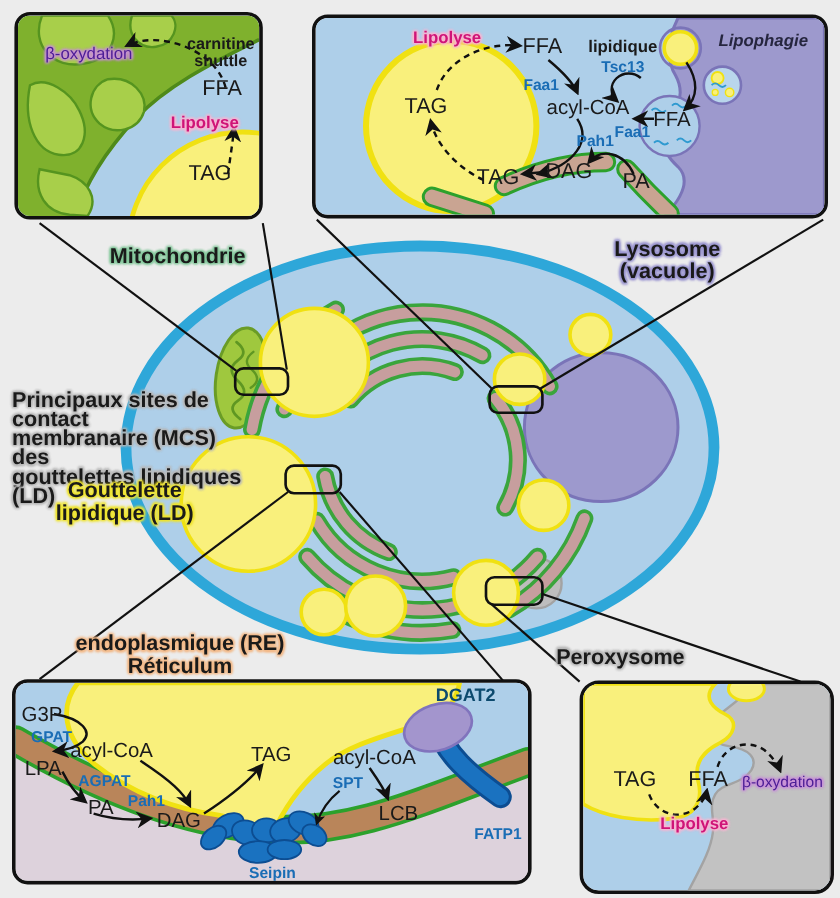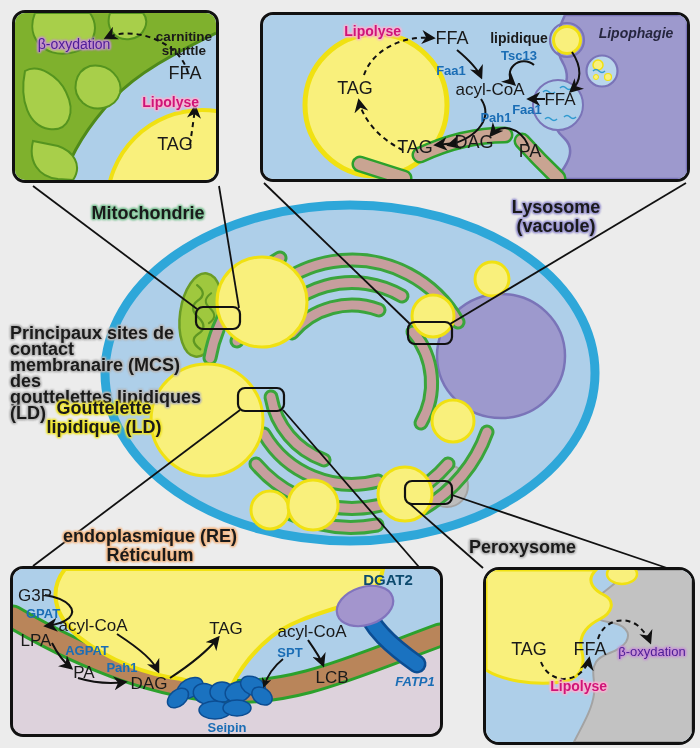--- a/index.html
+++ b/index.html
@@ -14,21 +14,21 @@
   .med{font-size:18px;font-weight:bold;}
   .enz{font-size:13px;font-weight:bold;color:#1a6db5;}
   .mag{font-size:14px;font-weight:bold;color:#cf1478;
        text-shadow:0 0 3px #f8b6d2,0 0 3px #f8b6d2,1px 1px 2px #f8b6d2,-1px -1px 2px #f8b6d2,1px -1px 2px #f8b6d2,-1px 1px 2px #f8b6d2;text-align:right;}
   .pur{font-size:14px;font-weight:normal;color:#4c1d95;
        text-shadow:0 0 3px #c98fd9,0 0 3px #c98fd9,1px 1px 2px #c98fd9,-1px -1px 2px #c98fd9,1px -1px 2px #c98fd9,-1px 1px 2px #c98fd9;}
   .pur.small{font-size:13px;}
   .dgat{font-size:15px;font-weight:bold;color:#0c4a6e;}
   .halo-green{text-shadow:0 0 3px #82c79a,0 0 3px #82c79a,1px 1px 2px #82c79a,-1px -1px 2px #82c79a,1px -1px 2px #82c79a,-1px 1px 2px #82c79a;}
   .halo-purple{text-shadow:0 0 3px #9a95d0,0 0 3px #9a95d0,1px 1px 2px #9a95d0,-1px -1px 2px #9a95d0,1px -1px 2px #9a95d0,-1px 1px 2px #9a95d0;}
-  .halo-gray{text-shadow:0 0 3px #b8b8b8,0 0 3px #b8b8b8,1px 1px 2px #b8b8b8,-1px -1px 2px #b8b8b8,1px -1px 2px #b8b8b8,-1px 1px 2px #b8b8b8;text-align:right;}
+  .halo-gray{text-shadow:0 0 3px #b8b8b8,0 0 3px #b8b8b8,1px 1px 2px #b8b8b8,-1px -1px 2px #b8b8b8,1px -1px 2px #b8b8b8,-1px 1px 2px #b8b8b8;}
   .halo-yellow{text-shadow:0 0 3px #efe42e,0 0 3px #efe42e,1px 1px 2px #efe42e,-1px -1px 2px #efe42e,1px -1px 2px #efe42e,-1px 1px 2px #efe42e;}
   .halo-orange{text-shadow:0 0 3px #f3b988,0 0 3px #f3b988,1px 1px 2px #f3b988,-1px -1px 2px #f3b988,1px -1px 2px #f3b988,-1px 1px 2px #f3b988;}
   .leftal{text-align:left;white-space:normal;}
 </style>
 </head>
 <body>
 
 <div id="stage">
 
   <svg id="mainsvg" width="700" height="748" viewBox="0 0 700 748">
@@ -280,21 +280,21 @@
     <span class="lbl big2" style="left:39px;top:48px;width:82px;">acyl-CoA</span>
     <span class="lbl enz" style="left:44px;top:75px;width:60px;">AGPAT</span>
     <span class="lbl big2" style="left:47px;top:95px;width:48px;">PA</span>
     <span class="lbl enz" style="left:79px;top:92px;width:60px;">Pah1</span>
     <span class="lbl big2" style="left:106px;top:106px;width:60px;">DAG</span>
     <span class="lbl big2" style="left:183px;top:51px;width:60px;">TAG</span>
     <span class="lbl dgat" style="left:325px;top:3px;width:100px;">DGAT2</span>
     <span class="lbl big2" style="left:258px;top:54px;width:82px;">acyl-CoA</span>
     <span class="lbl enz" style="left:247px;top:77px;width:60px;">SPT</span>
     <span class="lbl big2" style="left:289px;top:100px;width:60px;text-align:center;">LCB</span>
-    <span class="lbl enz" style="left:362px;top:106px;width:80px;font-style:italic;">FATP1</span>
+    <span class="lbl enz" style="left:362px;top:119px;width:80px;">FATP1</span>
     <span class="lbl enz" style="left:174px;top:152px;width:80px;">Seipin</span>
   </div>
 
   <div class="panel" style="left:483px;top:567px;width:212px;height:178px;border-radius:16px;">
     <svg width="206" height="172" viewBox="0 0 206 172">
       <rect width="206" height="172" fill="#aecfe9"></rect>
 
       <path d="M140,0 C133,14 116,21 108,31 C100,41 108,50 122,52 C138,54 146,62 140,72 C132,84 116,82 110,92 C104,102 110,112 108,124 C106,140 96,156 88,172 L206,172 L206,0 Z" fill="#c2c2c2" stroke="#a3a3a3" stroke-width="2"></path>
 
       <ellipse cx="136" cy="4" rx="15" ry="10" fill="#f9f07c" stroke="#f0e112" stroke-width="2.5"></ellipse>

